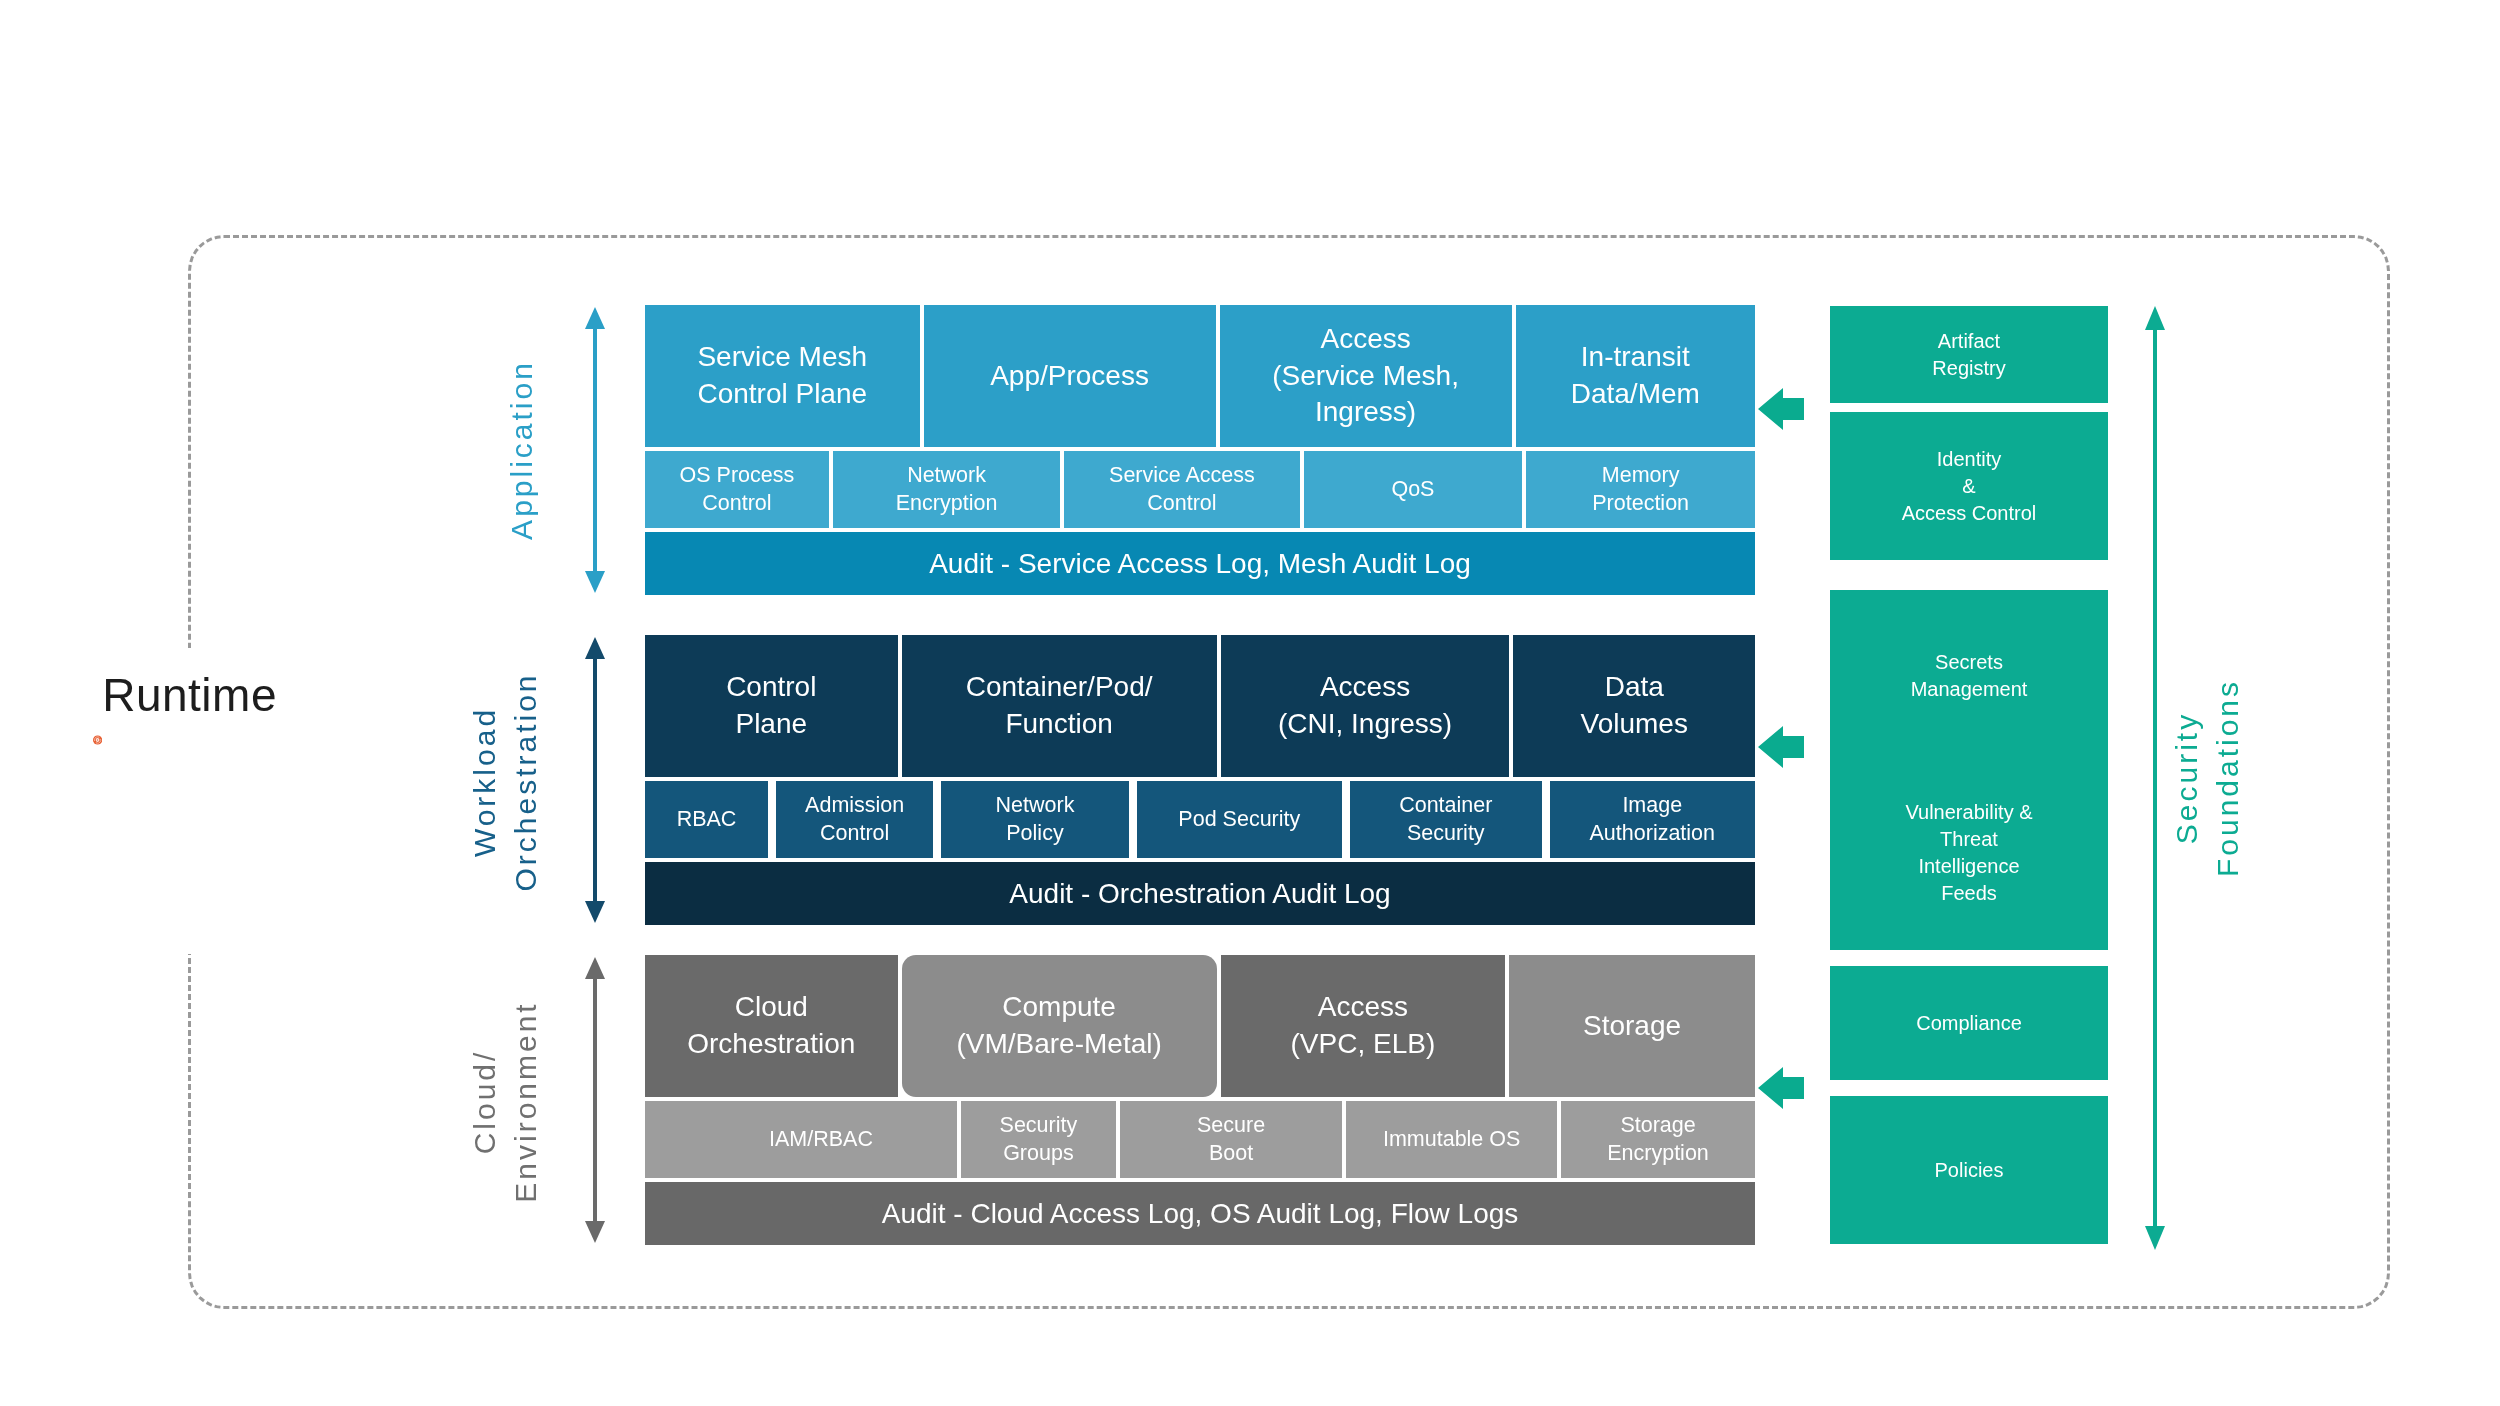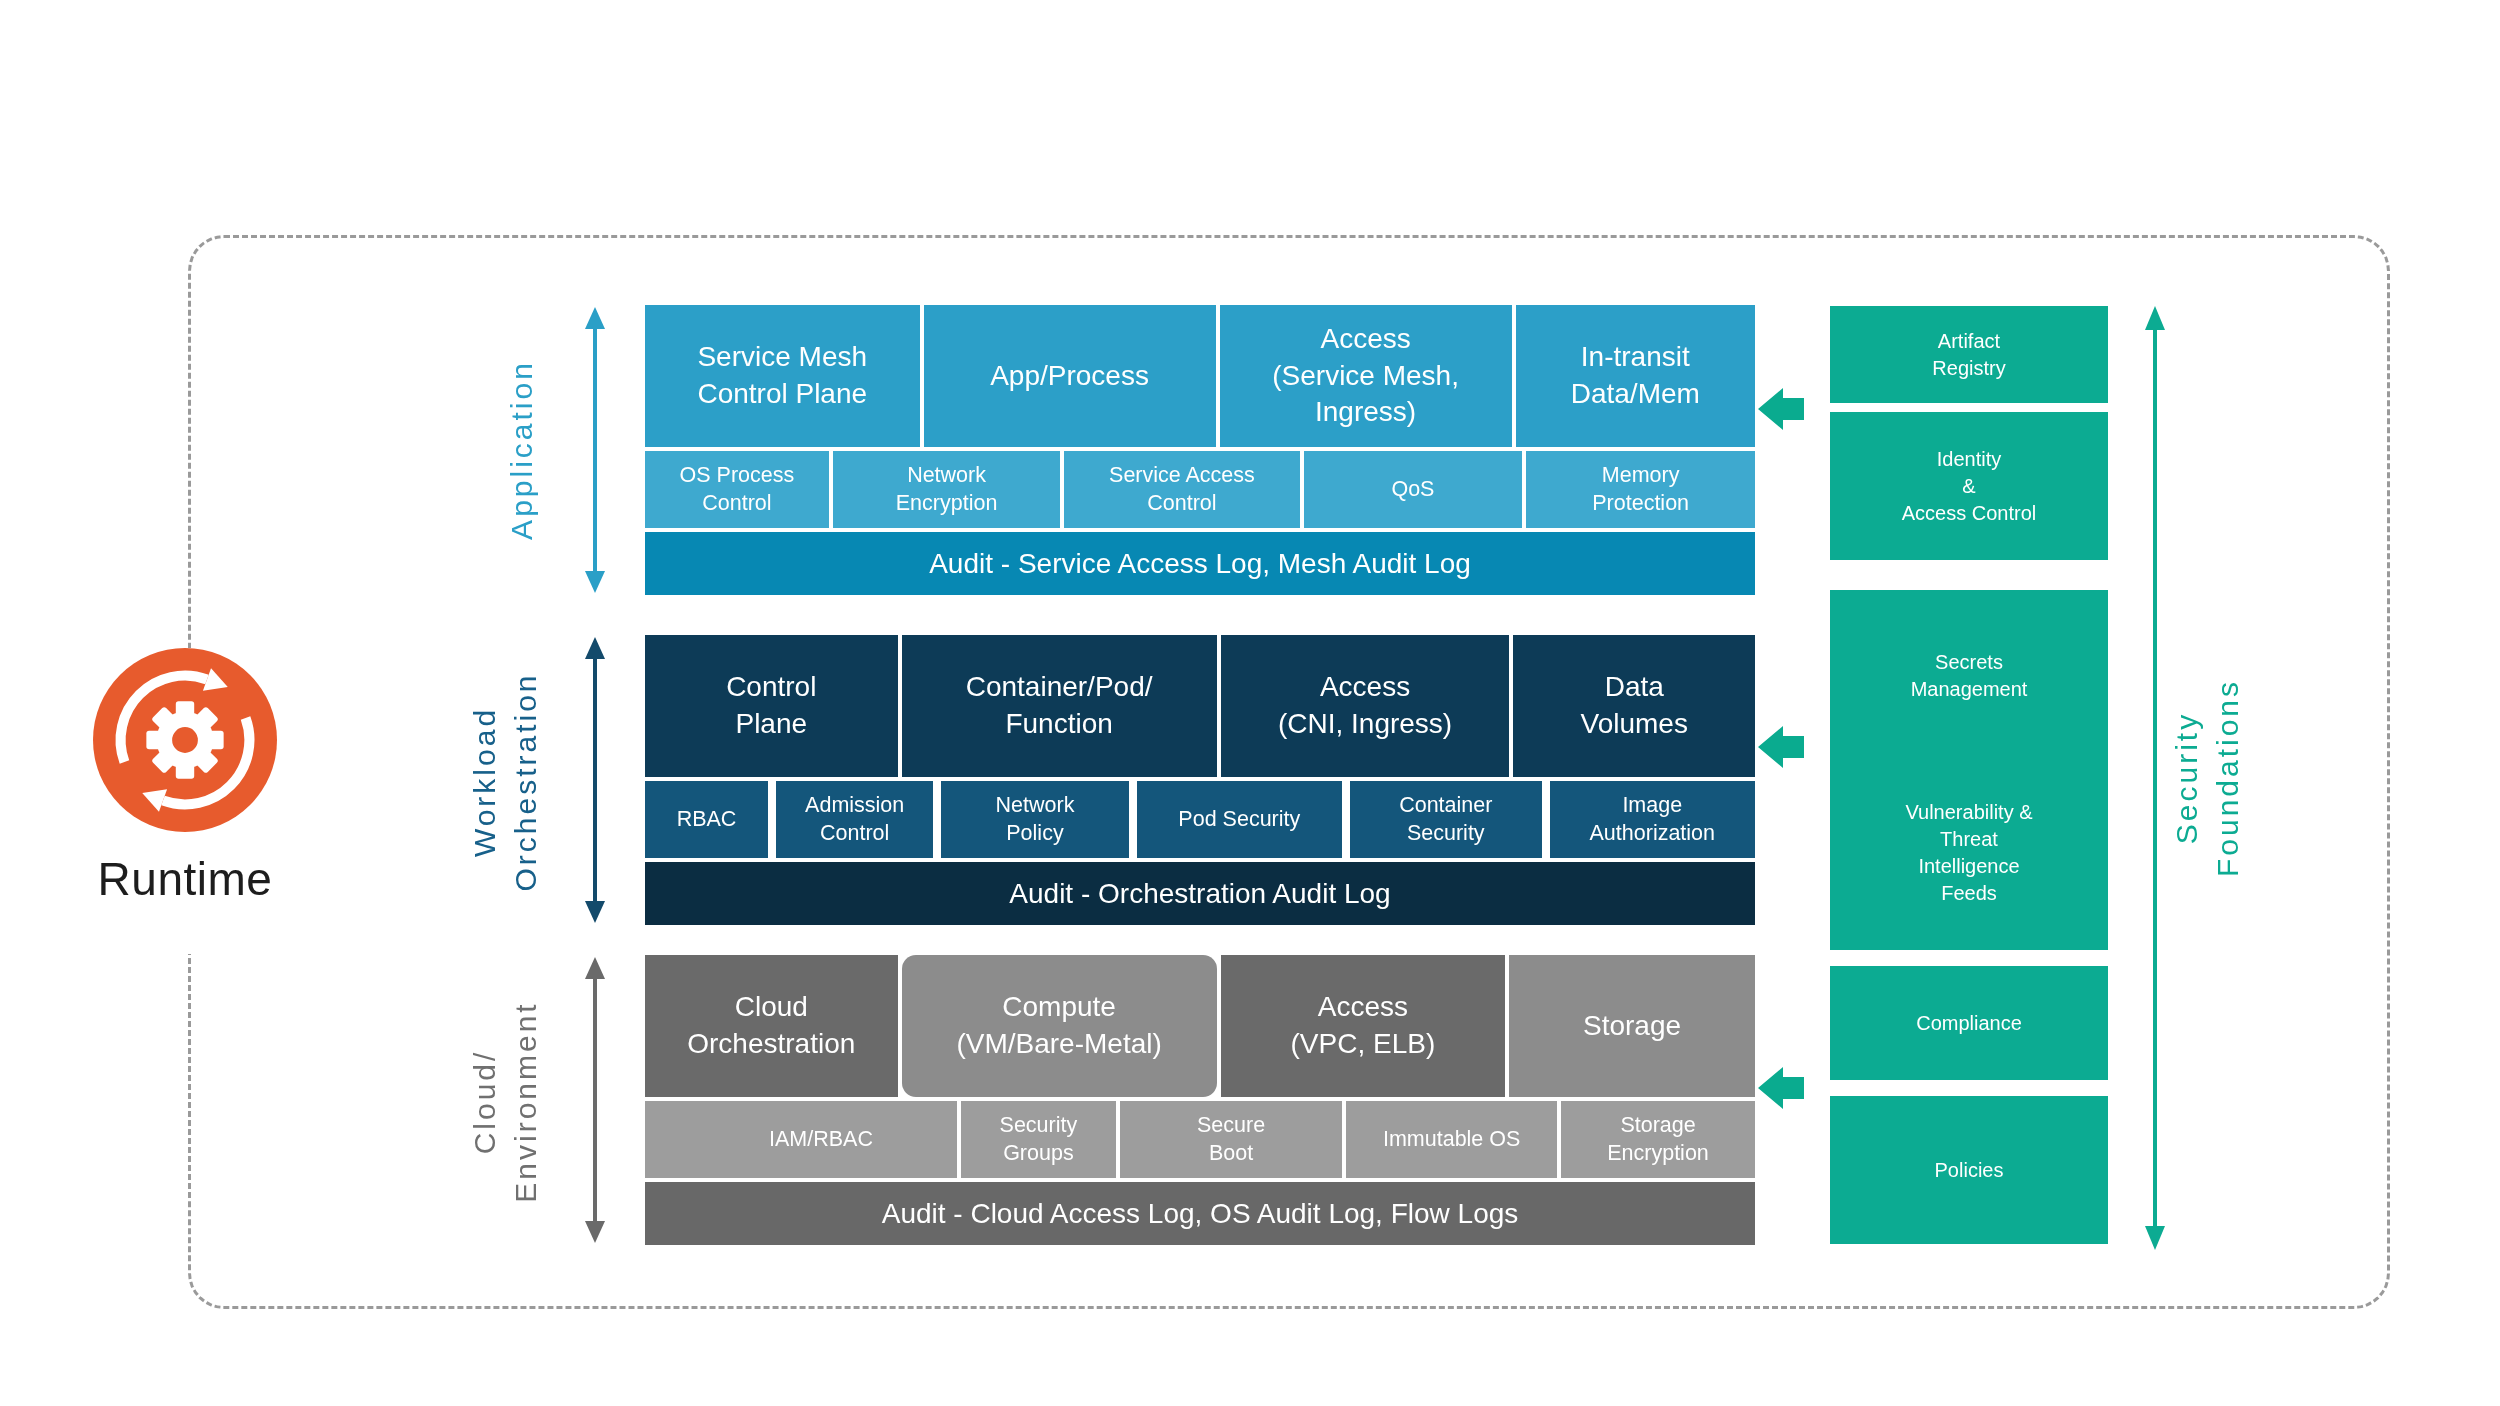--- a/index.html
+++ b/index.html
@@ -7,21 +7,21 @@
     position:relative; width:2500px; height:1406px; background:#ffffff;
     font-family:"Liberation Sans", sans-serif; overflow:hidden;
   }
   .frame{
     position:absolute; left:188px; top:235px; width:2196px; height:1068px;
     border:3px dashed #9a9a9a; border-radius:36px;
   }
   
   .runtime{
     position:absolute; left:93px; top:648px; width:184px; height:306px;
-    background:#ffffff; display:flex; flex-direction:column; align-items:center;
+    background:#ffffff; display:flex; flex-direction:row; align-items:flex-start;
   }
   .runtime-label{
     margin-top:20px; font-size:46px; color:#1d1d1d; letter-spacing:0.5px;
   }
   
   .vlabel{
     position:absolute; transform:translate(-50%,-50%) rotate(-90deg);
     white-space:pre-line; text-align:center; font-size:30px; letter-spacing:3px;
     line-height:1.35;
   }

